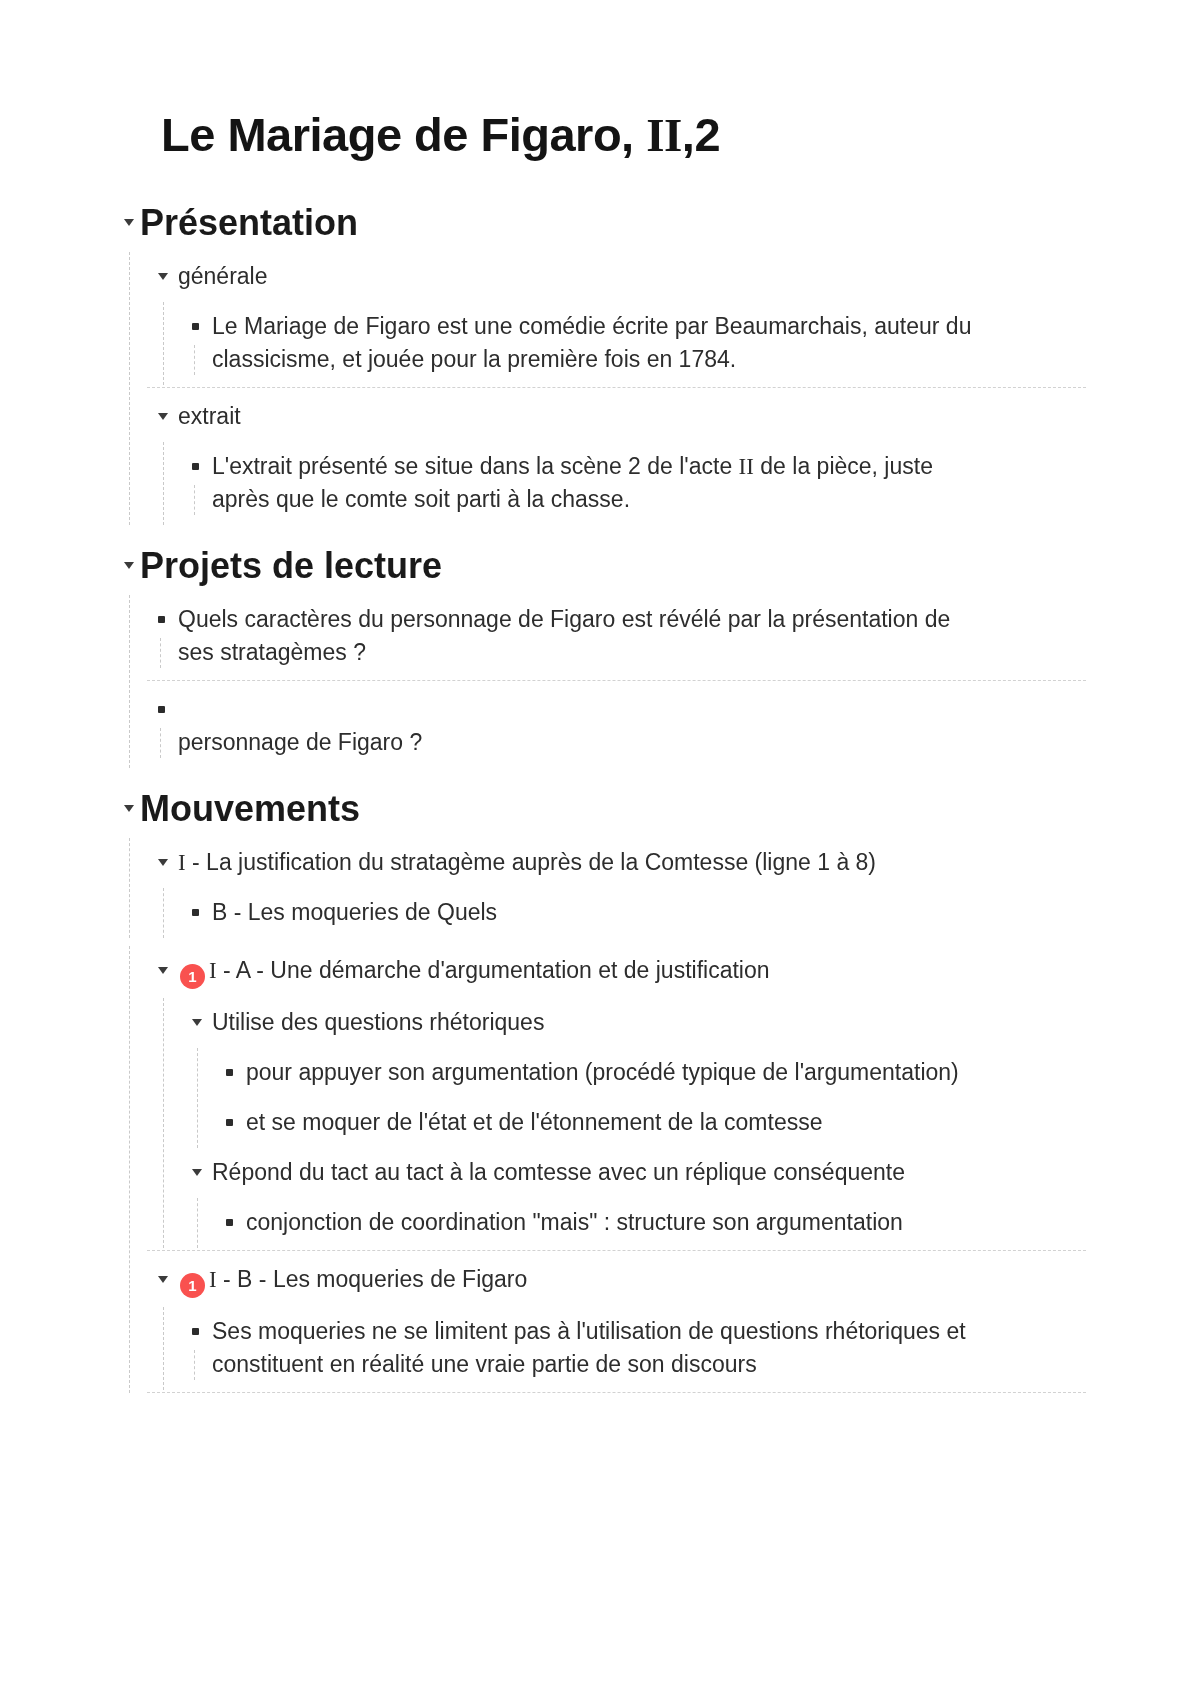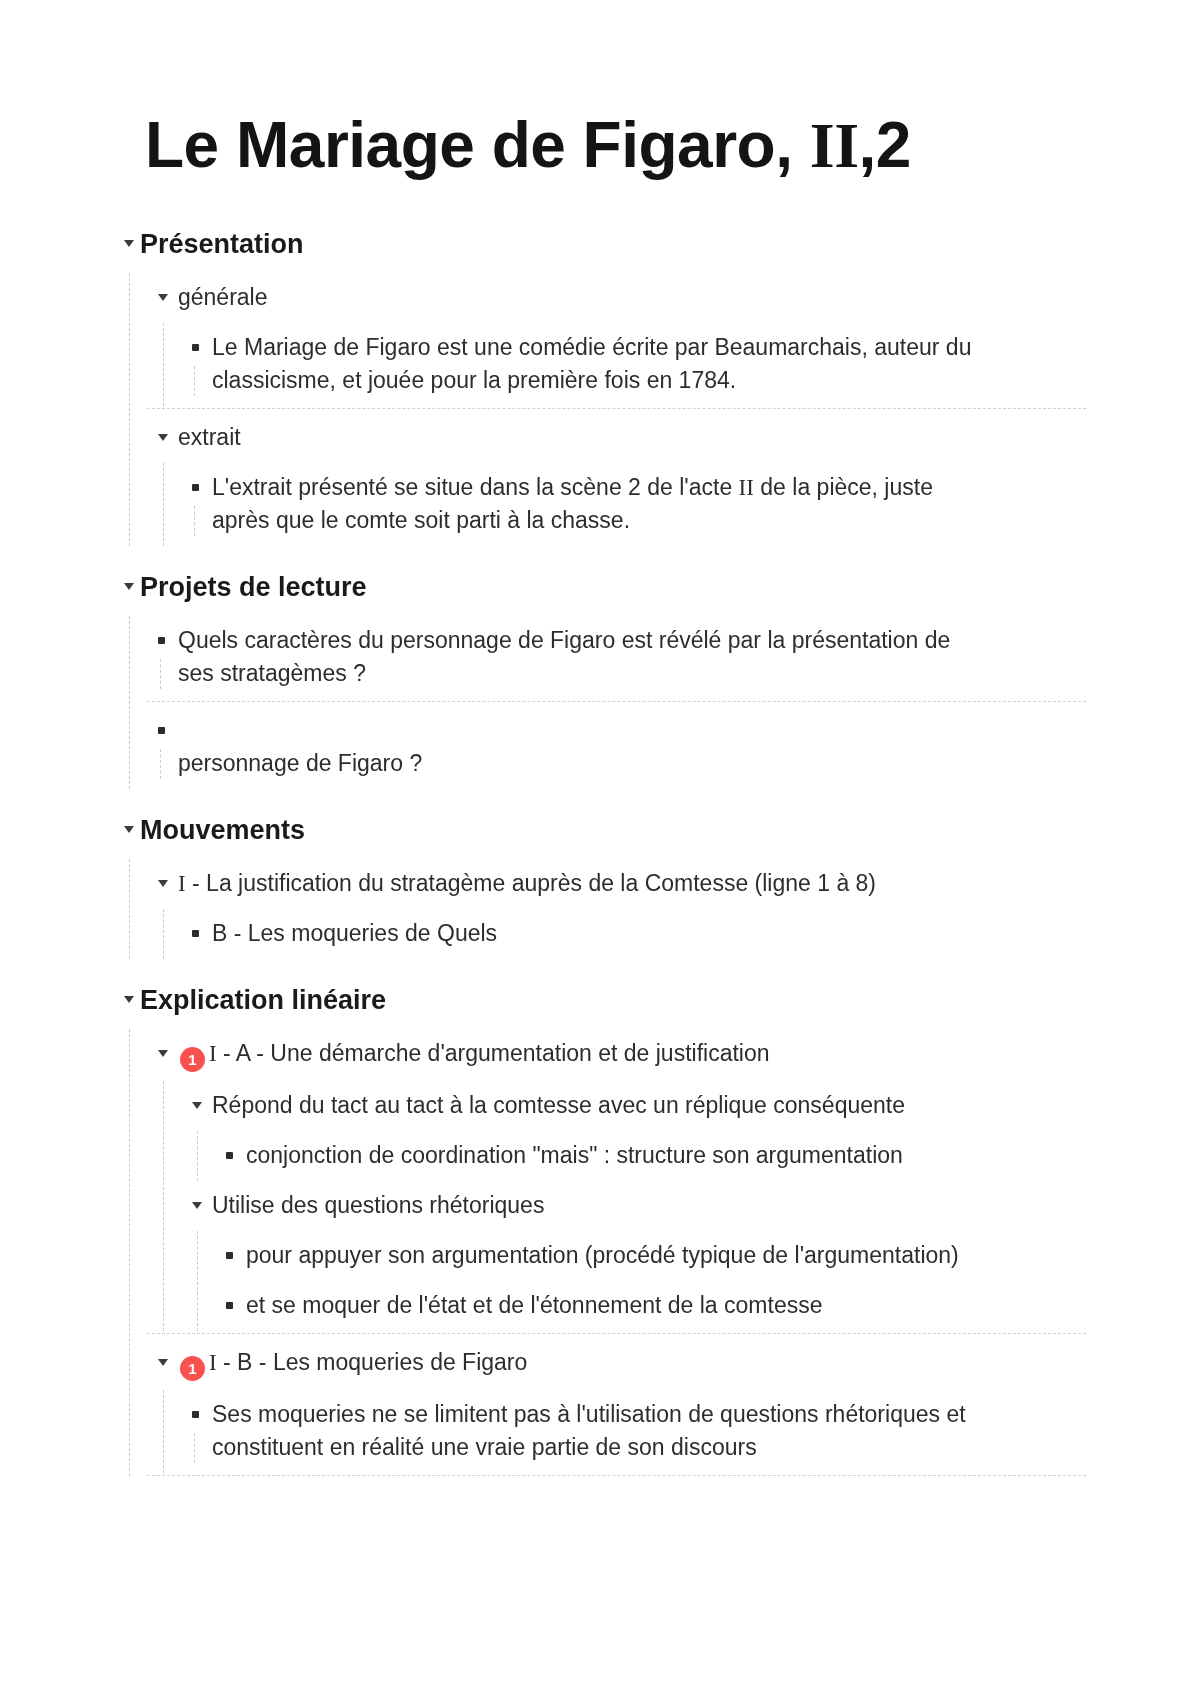--- a/index.html
+++ b/index.html
@@ -4,27 +4,27 @@
 <style>
   html,body{margin:0;padding:0;}
   body{
     width:1190px;height:1684px;overflow:hidden;background:#ffffff;
     font-family:"Liberation Sans","DejaVu Sans",sans-serif;
     color:#2d2d2d;
   }
   .serif{font-family:"Liberation Serif","DejaVu Serif",serif;}
   header{margin:106px 104px 26px 145px;}
   h1{
-    margin:0;font-size:64px;line-height:1.22;font-weight:bold;
+    margin:16px;font-size:47px;line-height:1.22;font-weight:bold;
     letter-spacing:-0.5px;color:#141414;
   }
   main{margin:0 104px 0 124px;}
   section{margin-top:8px;}
   .hrow{position:relative;padding:15px 0 11px 16px;}
-  h2{display:inline;margin:0;font-size:27px;line-height:36px;font-weight:bold;color:#1a1a1a;}
+  h2{display:inline;margin:0;font-size:36px;line-height:36px;font-weight:bold;color:#1a1a1a;}
   
   .tri{
     position:absolute;left:0;top:50%;margin-top:-2px;
     width:0;height:0;border:5.5px solid transparent;
     border-top:7px solid #3b3b3b;border-bottom:0;
   }
   .children{
     margin-left:5px;border-left:1px dashed #c9c9c9;padding-left:28px;
   }
   .row{position:relative;padding:8px 0 9px 20px;font-size:23px;line-height:33px;}
@@ -92,41 +92,40 @@
             <div class="node">
               <div class="row"><span class="marker bullet"></span><span class="txt"><span>B - Les moqueries de Quels</span></span><i class="wrapguide"></i></div>
             </div>
           </div>
         </div>
         <div class="node">
         </div>
       </div>
     </section>
     <section>
-      <div class="hrow"><span class="tri"></span><h2>Explication linéaire</h2></div>
       <div class="children">
         <div class="node">
           <div class="row"><span class="marker toggle"></span><span class="txt"><span class="badge">1</span><span class="serif">I</span><span> - A - Une démarche d'argumentation et de justification</span></span><i class="wrapguide"></i></div>
           <div class="children">
-            <div class="node">
-              <div class="row"><span class="marker toggle"></span><span class="txt"><span>Répond du tact au tact à la comtesse avec un réplique conséquente</span></span><i class="wrapguide"></i></div>
-              <div class="children">
-                <div class="node">
-                  <div class="row"><span class="marker bullet"></span><span class="txt"><span>conjonction de coordination "mais" : structure son argumentation</span></span><i class="wrapguide"></i></div>
-                </div>
-              </div>
-            </div>
             <div class="node">
               <div class="row"><span class="marker toggle"></span><span class="txt"><span>Utilise des questions rhétoriques</span></span><i class="wrapguide"></i></div>
               <div class="children">
                 <div class="node">
                   <div class="row"><span class="marker bullet"></span><span class="txt"><span>pour appuyer son argumentation (procédé typique de l'argumentation)</span></span><i class="wrapguide"></i></div>
                 </div>
                 <div class="node">
                   <div class="row"><span class="marker bullet"></span><span class="txt"><span>et se moquer de l'état et de l'étonnement de la comtesse</span></span><i class="wrapguide"></i></div>
+                </div>
+              </div>
+            </div>
+            <div class="node">
+              <div class="row"><span class="marker toggle"></span><span class="txt"><span>Répond du tact au tact à la comtesse avec un réplique conséquente</span></span><i class="wrapguide"></i></div>
+              <div class="children">
+                <div class="node">
+                  <div class="row"><span class="marker bullet"></span><span class="txt"><span>conjonction de coordination "mais" : structure son argumentation</span></span><i class="wrapguide"></i></div>
                 </div>
               </div>
             </div>
           </div>
         </div>
         <div class="divider"></div>
         <div class="node">
           <div class="row"><span class="marker toggle"></span><span class="txt"><span class="badge">1</span><span class="serif">I</span><span> - B - Les moqueries de Figaro</span></span><i class="wrapguide"></i></div>
           <div class="children">
             <div class="node">

